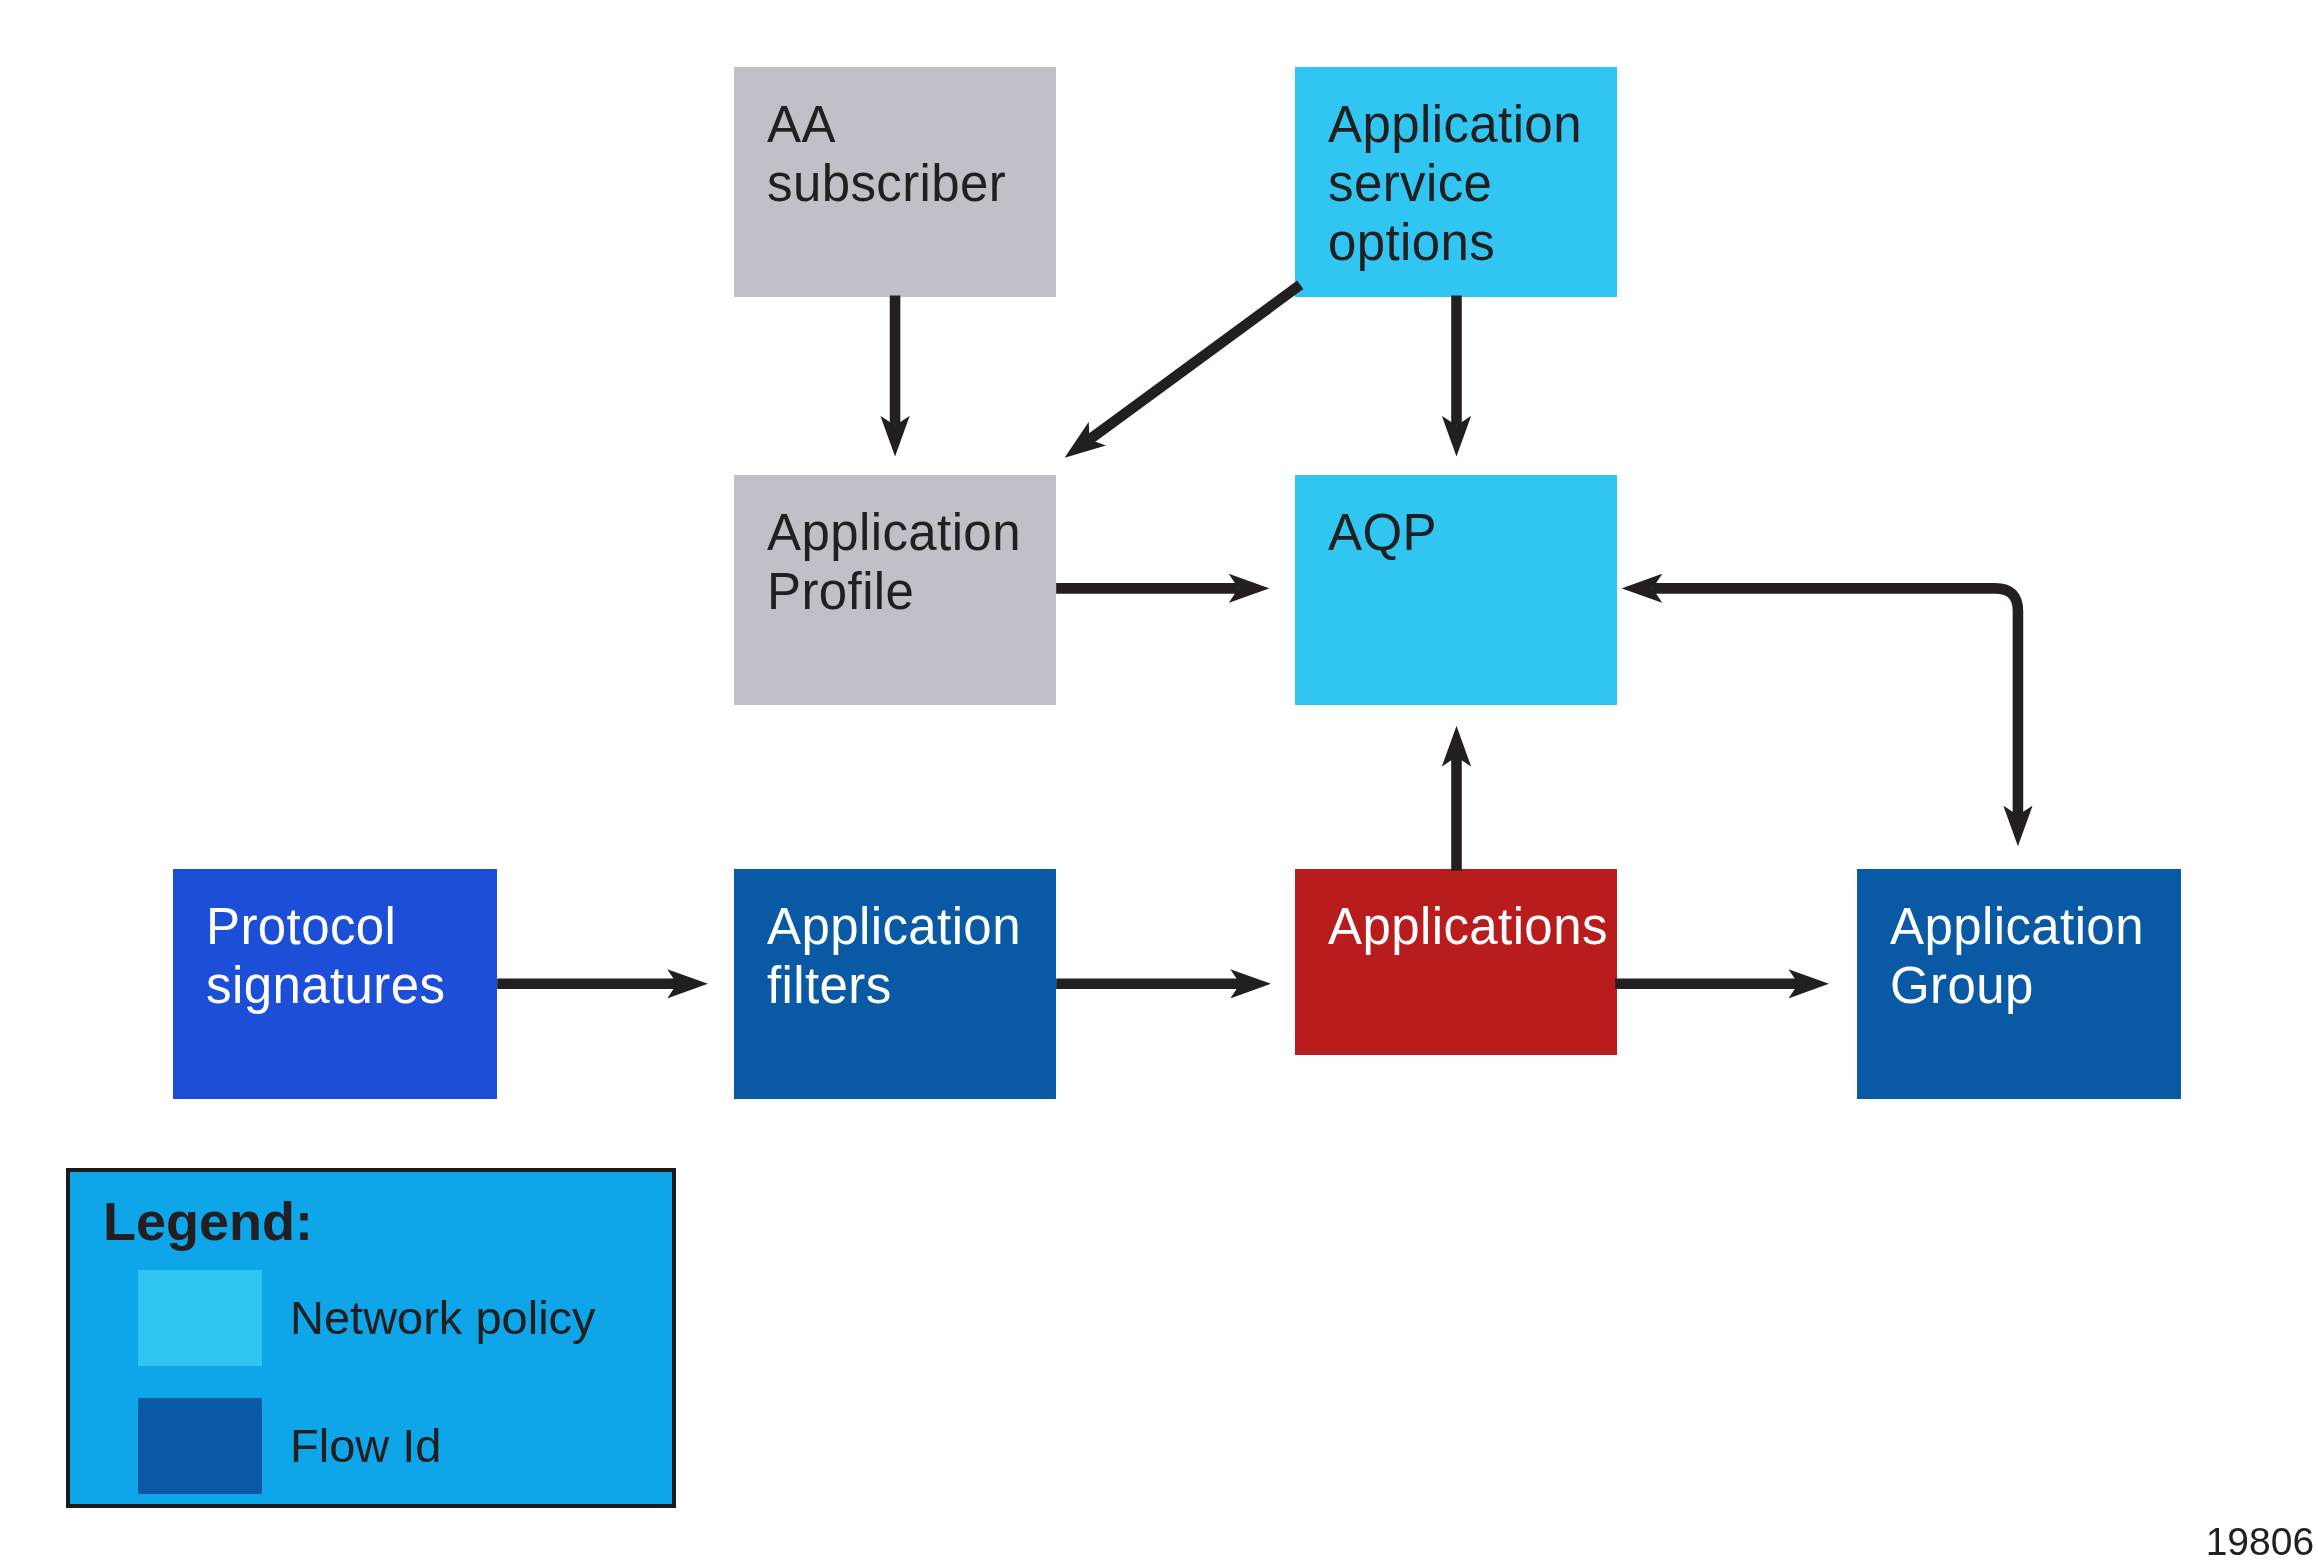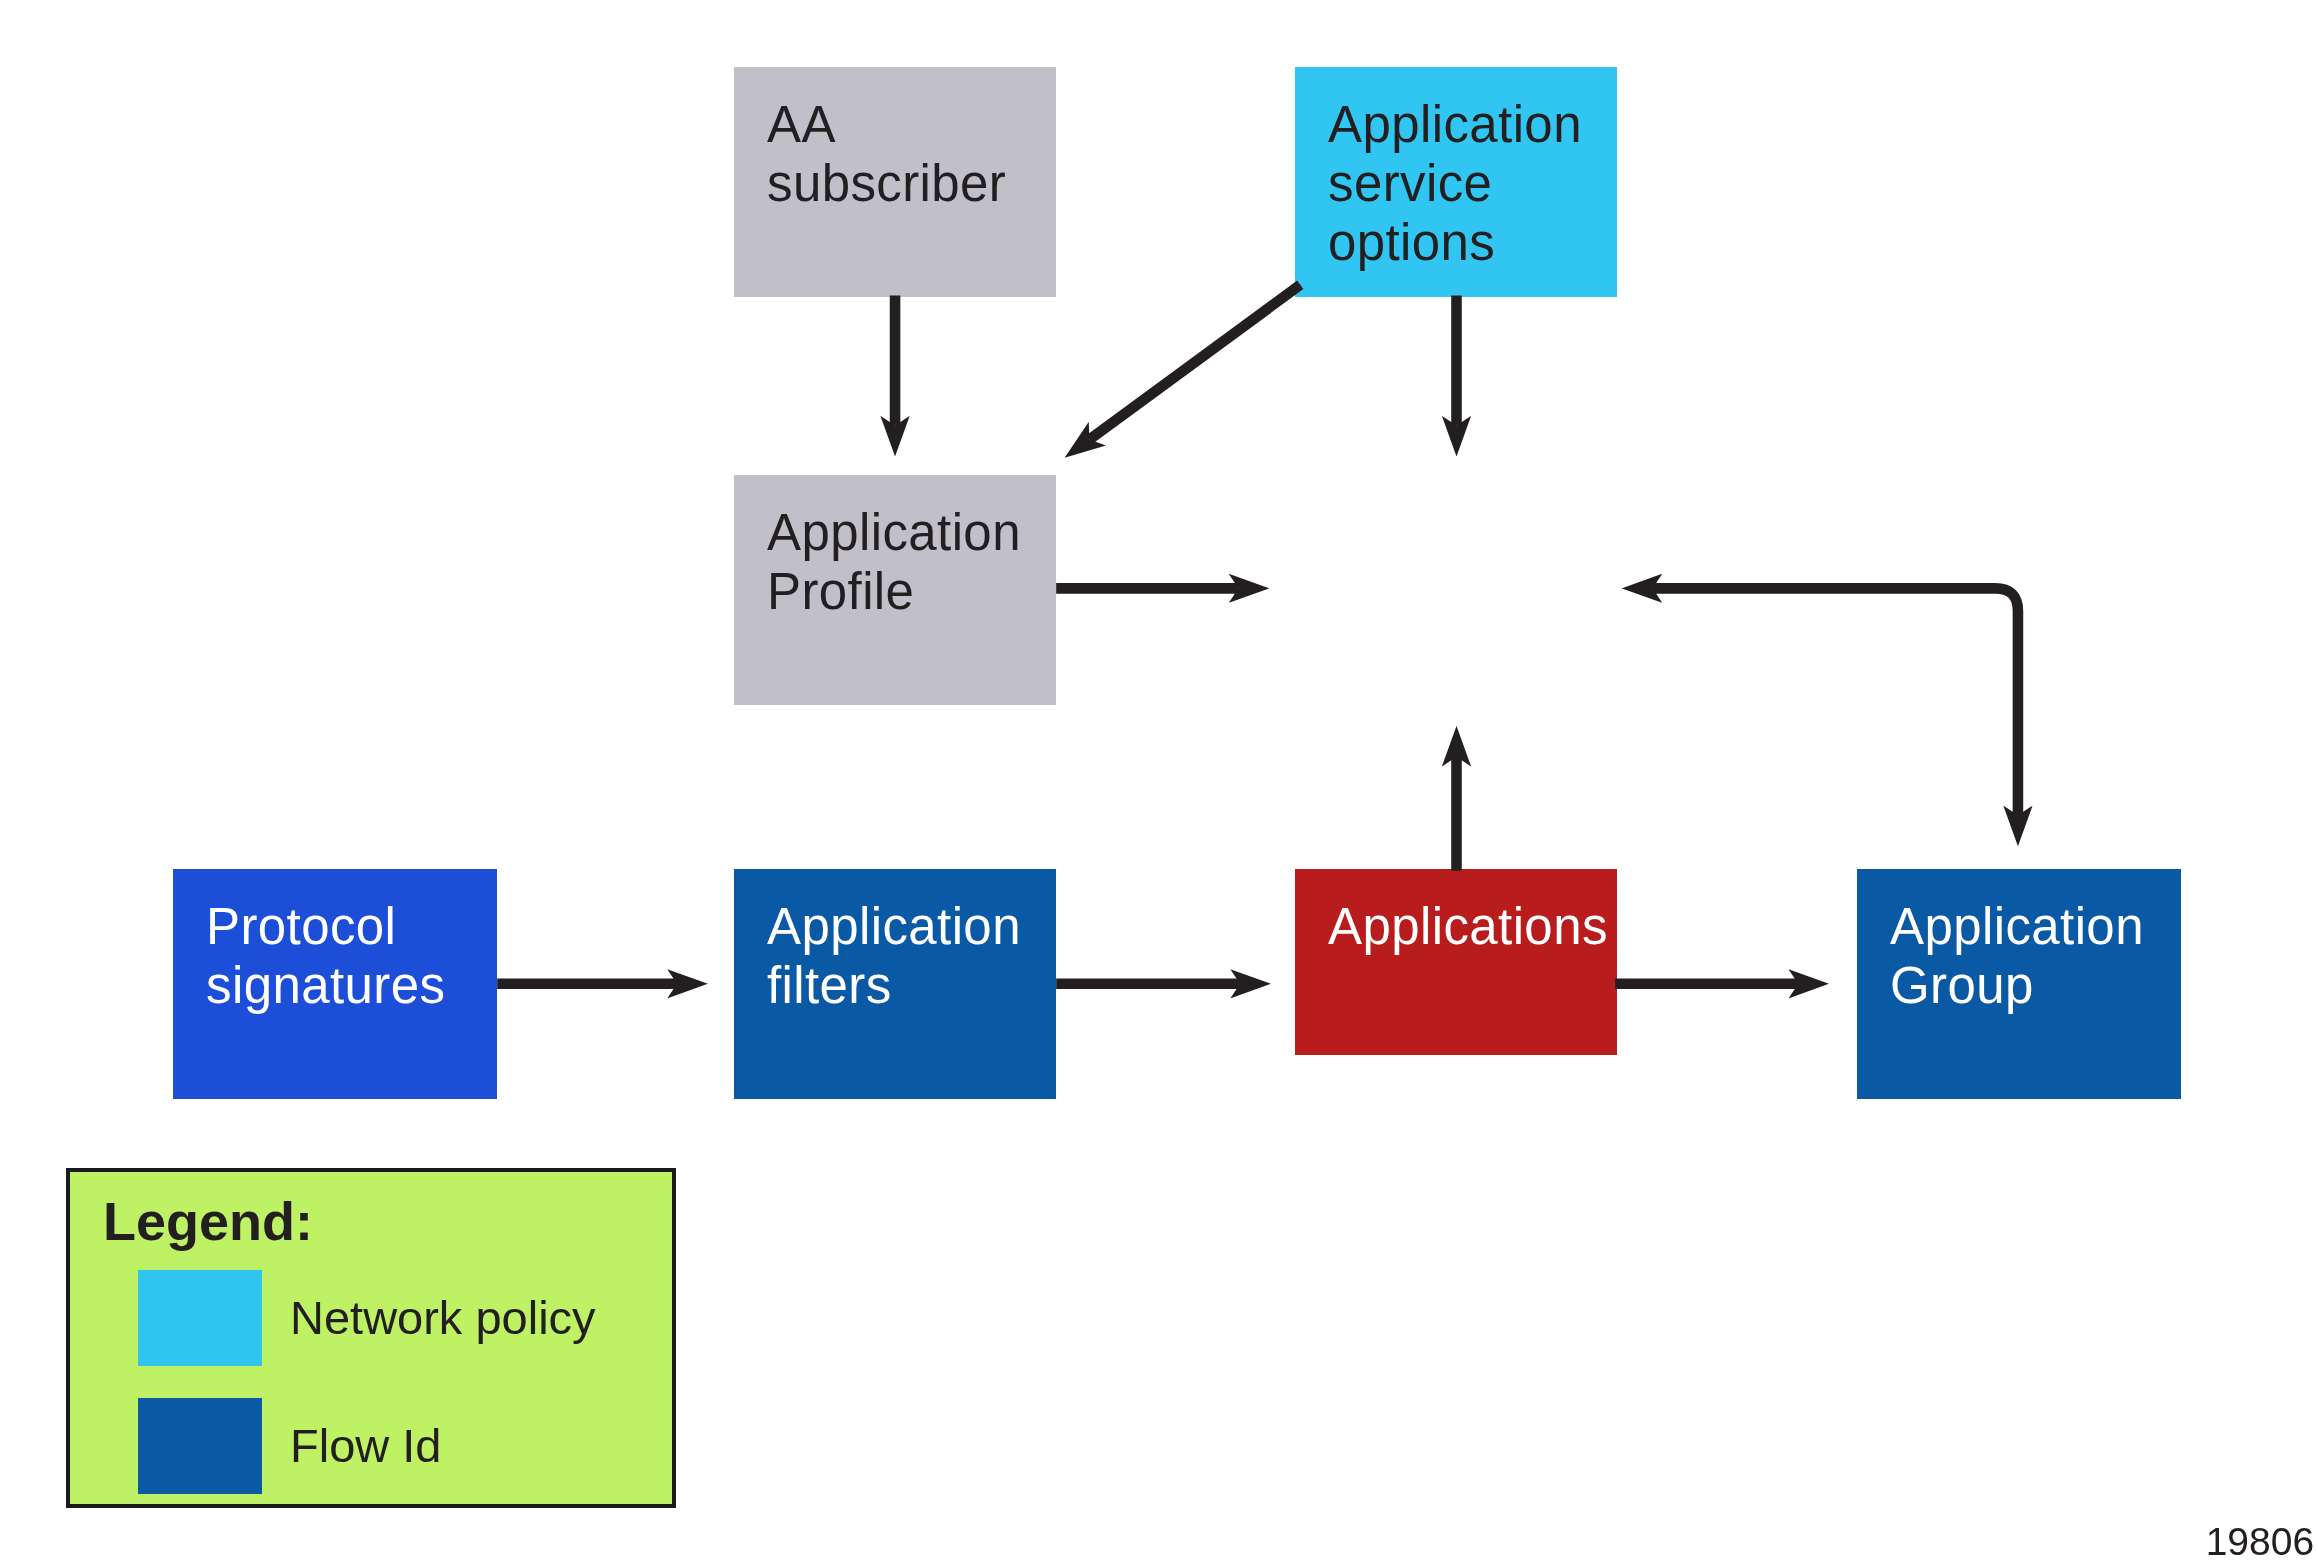--- a/index.html
+++ b/index.html
@@ -40,21 +40,21 @@
     fill: none;
     stroke: #231F20;
     stroke-width: 13px;
   }
   #legend {
     position: absolute;
     left: 66px; top: 1168px;
     width: 610px; height: 340px;
     box-sizing: border-box;
     border: 4.1px solid #1a1a1a;
-    background: #bef264;
+    background: #0ea5e9;
     text-decoration: underline;
   }
   #legend .legend-title {
     position: absolute;
     left: 33px; top: 18px;
     font-size: 54px;
     font-weight: bold;
     color: #231F20;
   }
   .swatch {
@@ -96,20 +96,23 @@
     <span class="lbl">Application
 service
 options</span>
   </div>
 
   <div class="node txt-dark" style="left: 734px; top: 475px; width: 322px; height: 230px; background: rgb(193, 191, 199);">
     <span class="lbl">Application
 Profile</span>
   </div>
 
+  <div class="node txt-dark" style="left: 1295px; top: 475px; width: 322px; height: 230px; background: rgb(49, 198, 242);">
+    <span class="lbl">AQP</span>
+  </div>
 
   <div class="node txt-light" style="left: 173px; top: 869px; width: 324px; height: 230px; background: #1d4ed8;">
     <span class="lbl">Protocol
 signatures</span>
   </div>
 
   <div class="node txt-light" style="left: 734px; top: 869px; width: 322px; height: 230px; background: rgb(10, 89, 164);">
     <span class="lbl">Application
 filters</span>
   </div>

